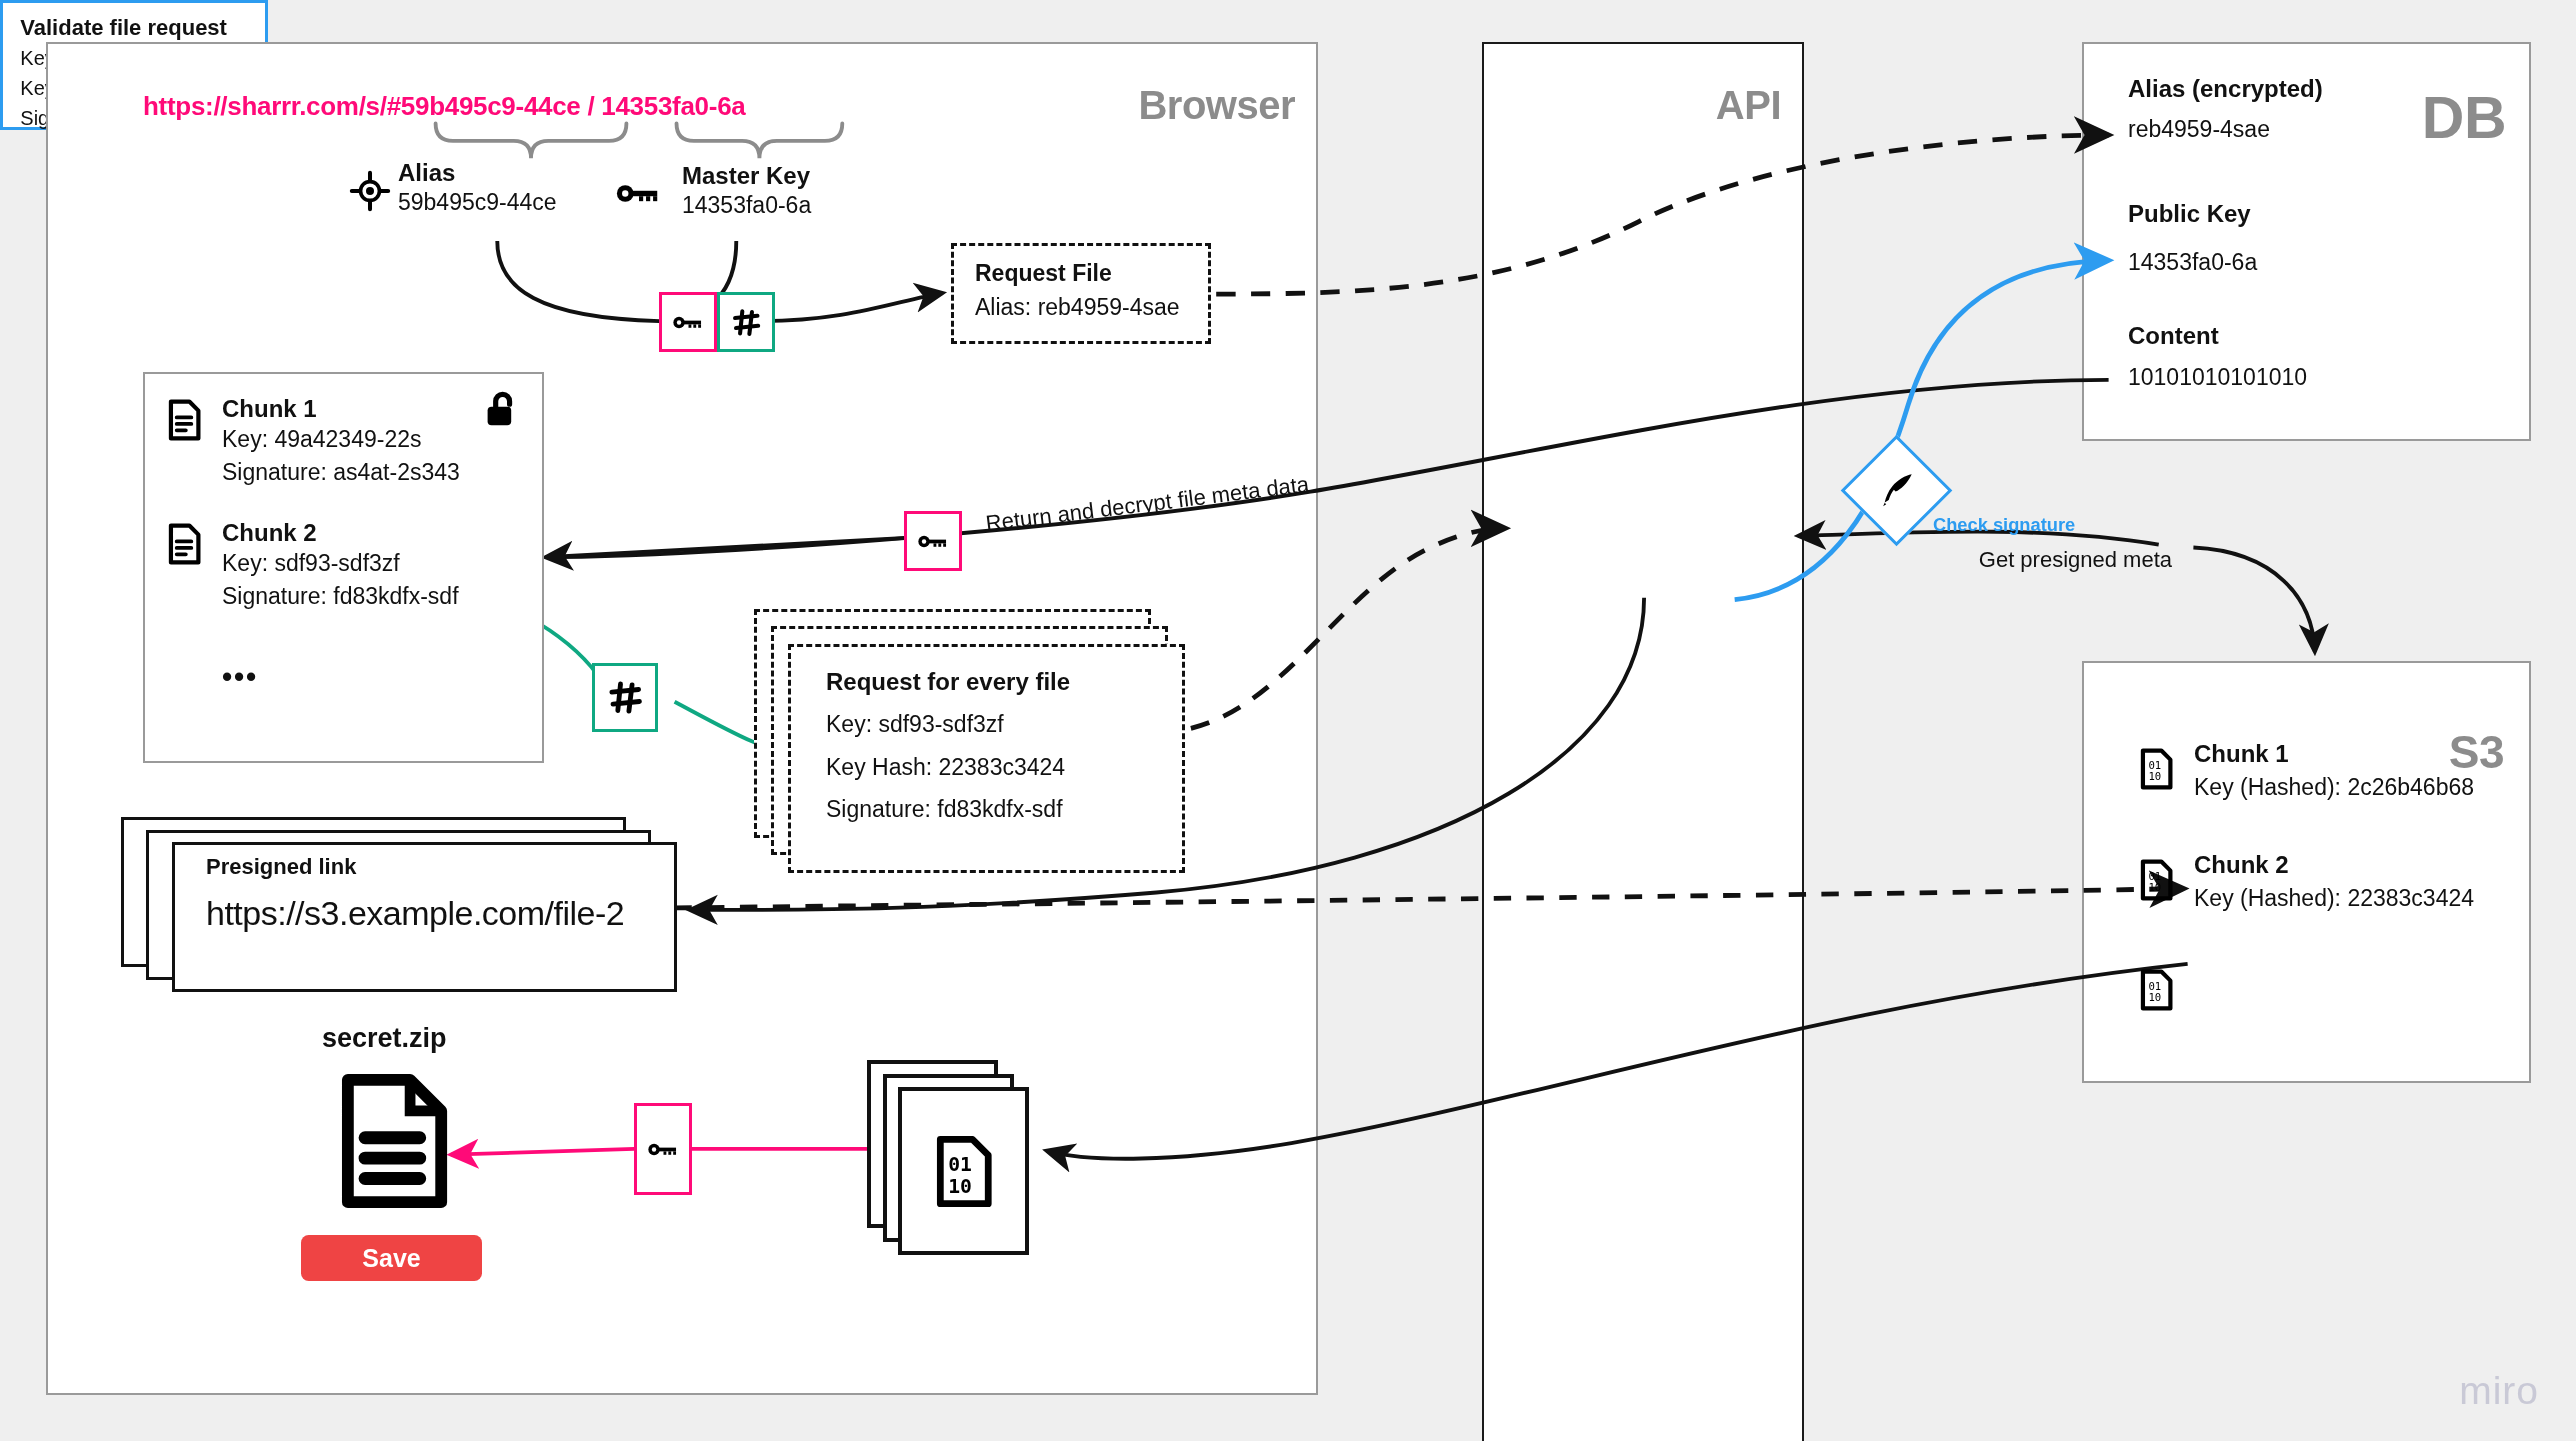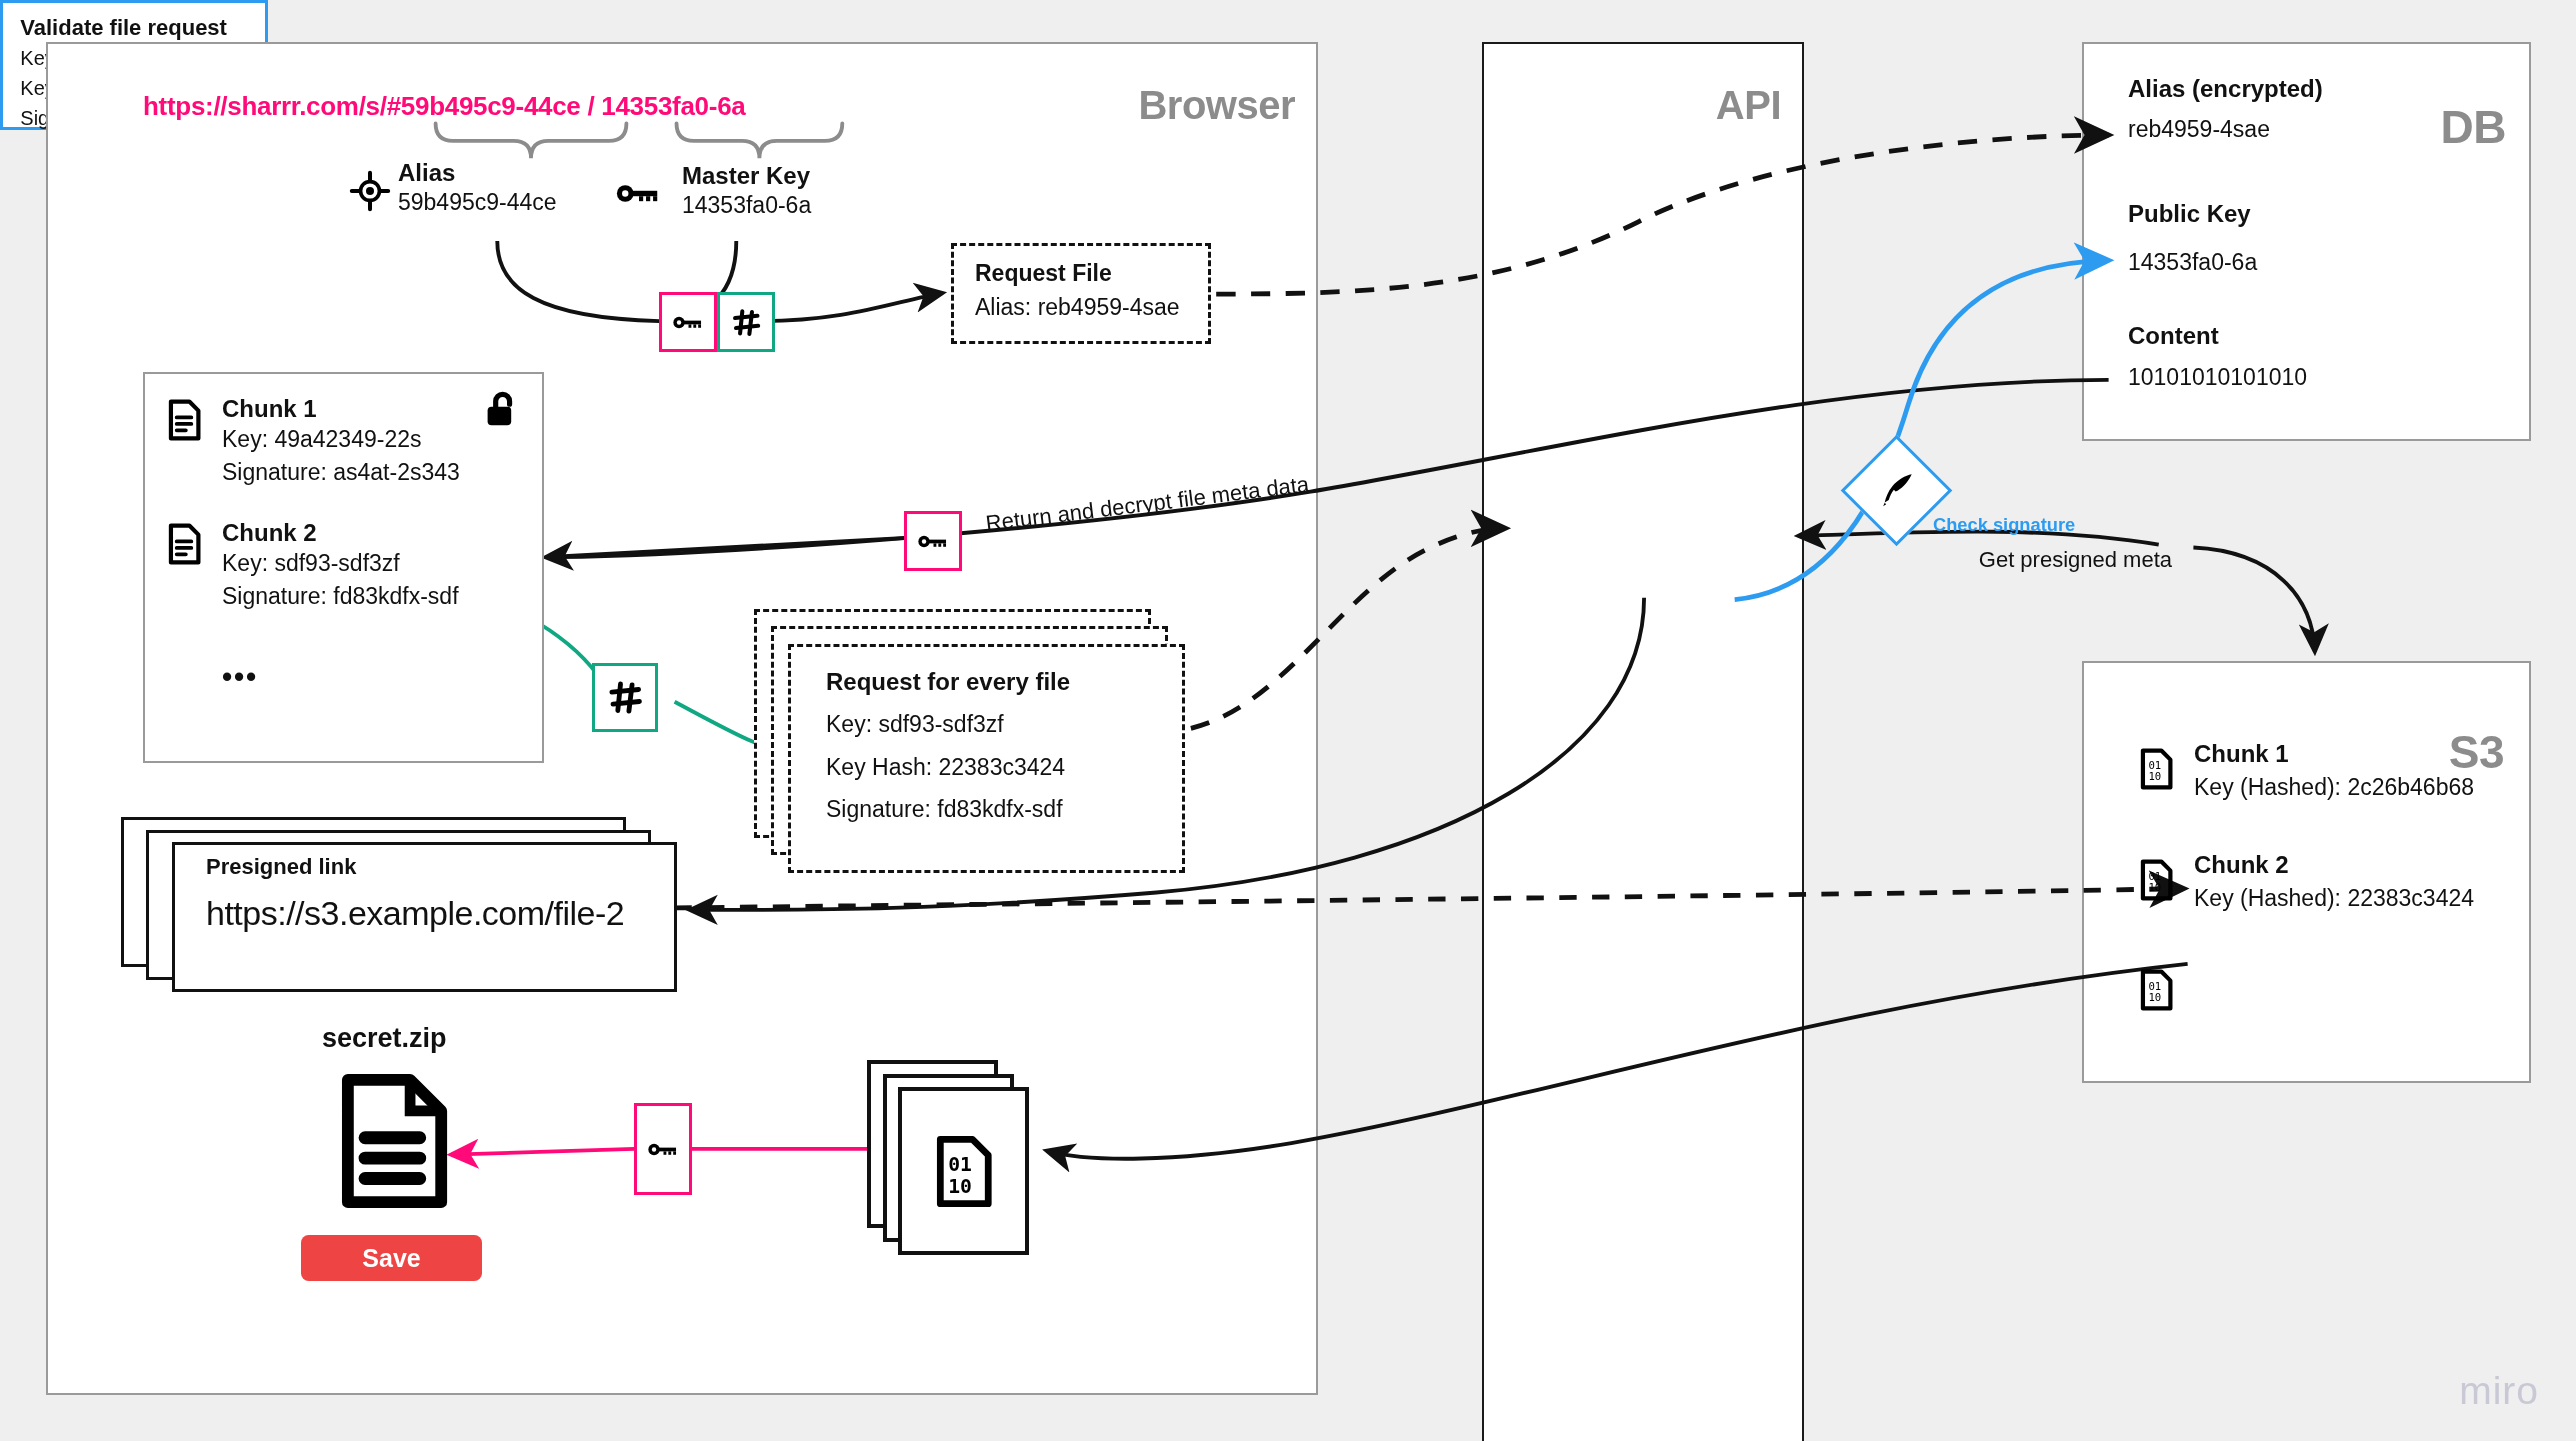--- a/index.html
+++ b/index.html
@@ -8,21 +8,21 @@
 
   .panel{position:absolute;background:#ffffff;box-sizing:border-box;}
   .panel-browser{left:46px;top:42px;width:1272px;height:1353px;border:2.9px solid #9a9a9a;}
   .panel-api{left:1482px;top:42px;width:322px;height:1429px;border:2.9px solid #1a1a1a;}
   .panel-db{left:2082px;top:42px;width:449px;height:399px;border:2.9px solid #9a9a9a;}
   .panel-s3{left:2082px;top:661px;width:449px;height:422px;border:2.9px solid #9a9a9a;}
 
   .panel-title{position:absolute;font-weight:bold;color:#8c8c8c;letter-spacing:-0.5px;}
   .t-browser{right:21px;top:39px;font-size:40px;}
   .t-api{right:21px;top:39px;font-size:40px;}
-  .t-db{right:23px;top:56px;font-size:46px;}
+  .t-db{right:23px;top:40px;font-size:59px;}
   .t-s3{right:25px;top:62px;font-size:46px;}
 
   #wires{position:absolute;left:0;top:0;width:2576px;height:1442px;pointer-events:none;}
 
   .abs{position:absolute;}
   .url{left:143px;top:91px;font-size:26px;font-weight:bold;color:#ff0a78;letter-spacing:-0.3px;white-space:nowrap;}
 
   .alias-blk{left:398px;top:158px;}
   .mkey-blk{left:682px;top:161px;}
   .blk-title{font-size:24px;font-weight:bold;color:#111;line-height:1.25;white-space:nowrap;}

